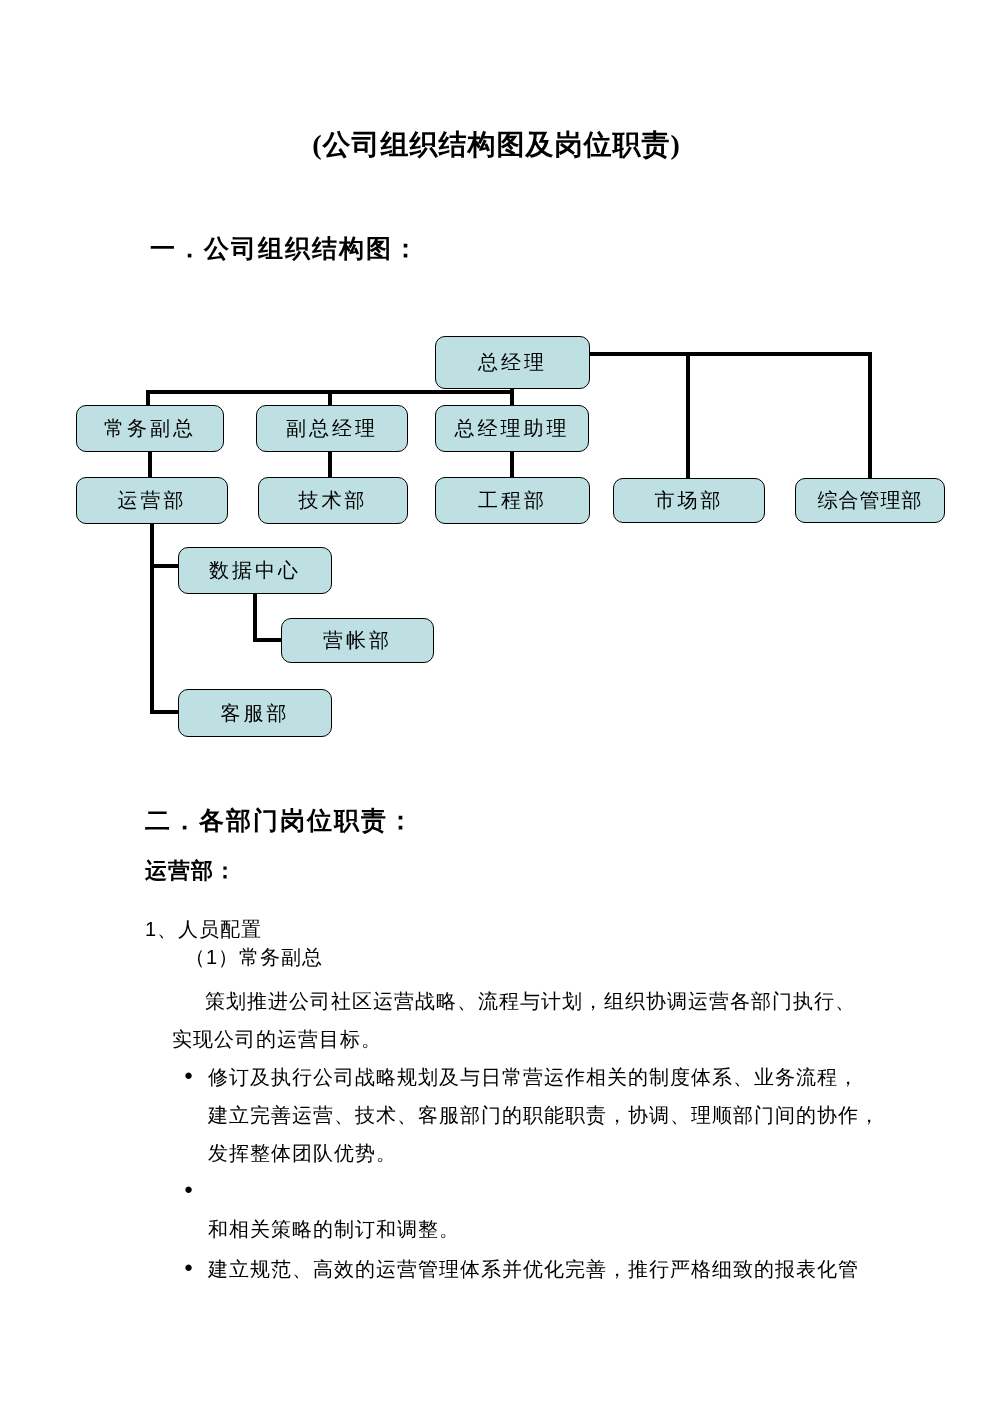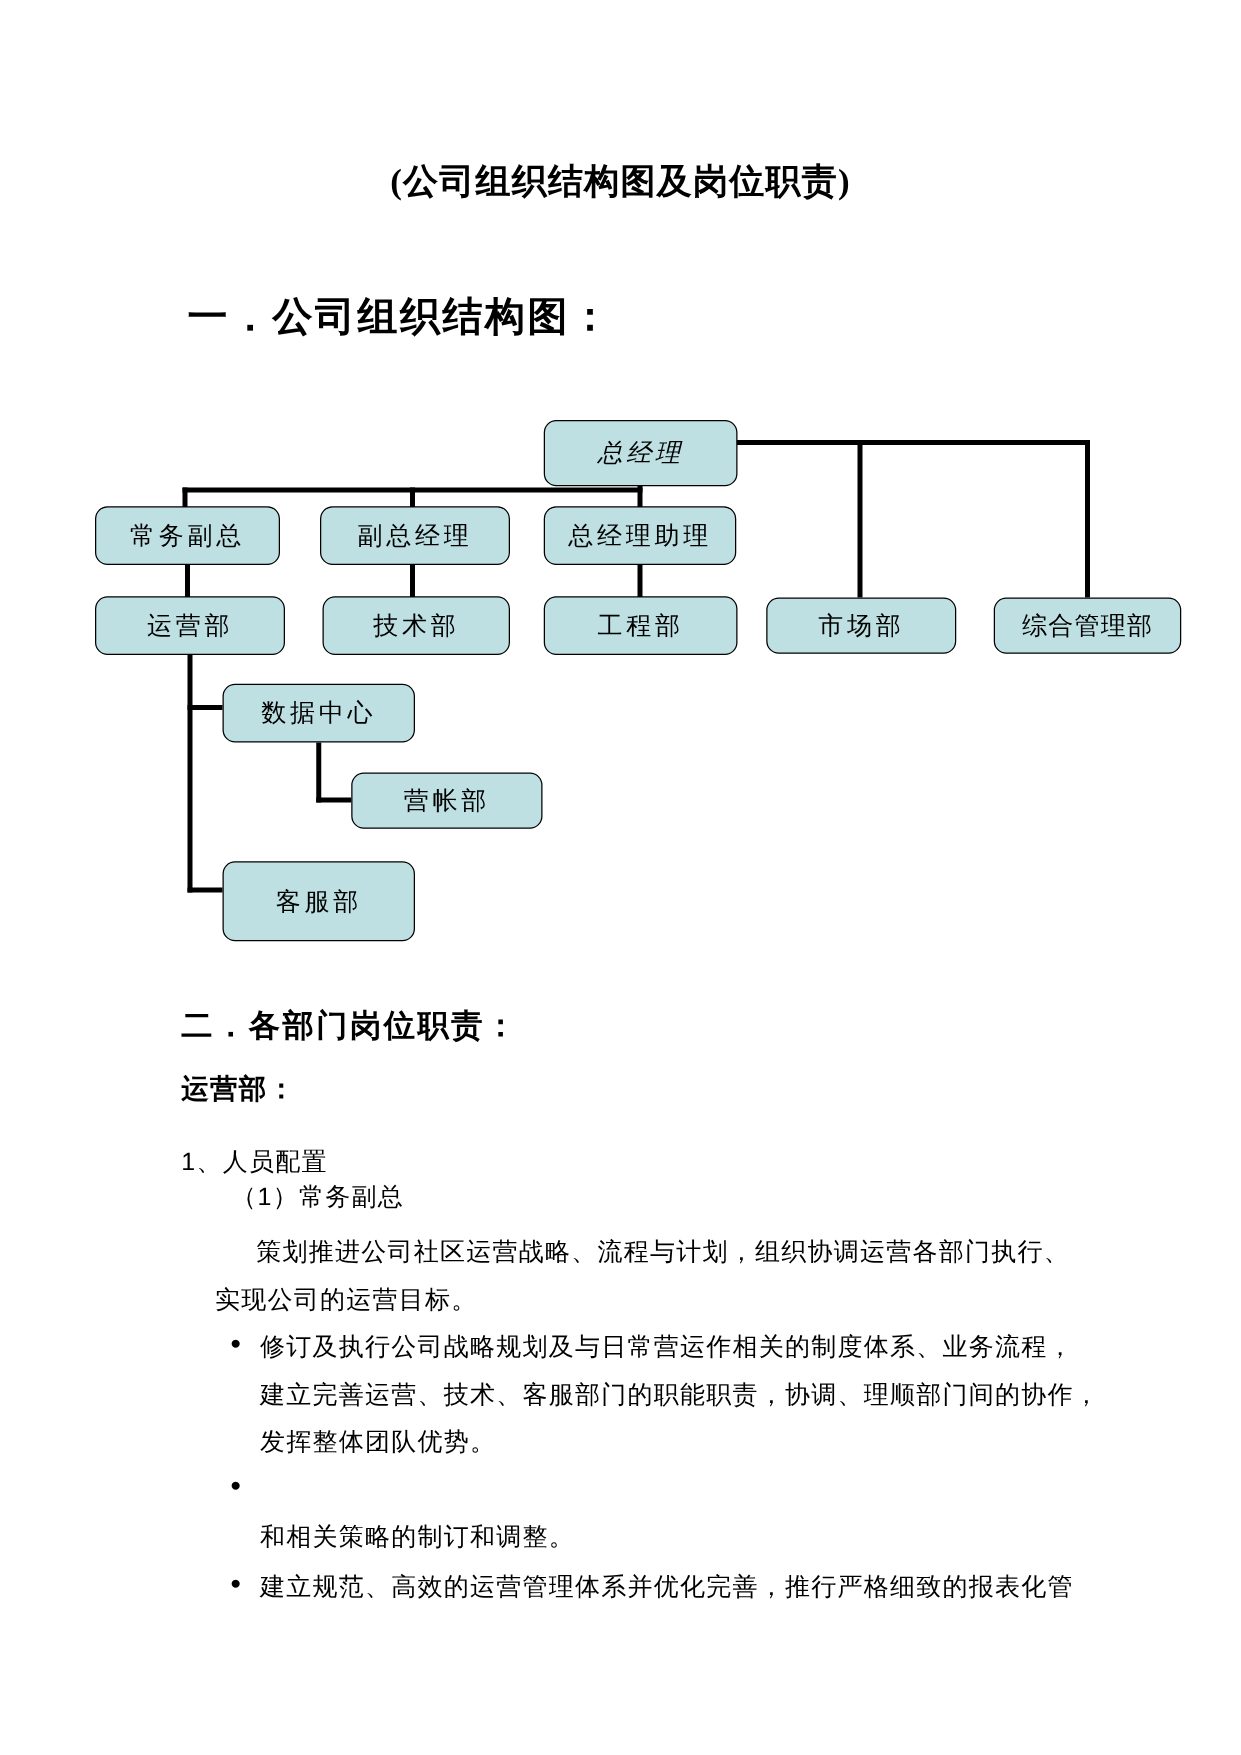--- a/index.html
+++ b/index.html
@@ -12,21 +12,21 @@
     overflow:hidden;
   }
   .doc-title{
     position:absolute;left:0;top:126px;width:993px;
     text-align:center;
     font-family:"Liberation Serif", serif;
     font-weight:bold;font-size:28px;letter-spacing:1px;
   }
   .h1{
     position:absolute;left:150px;top:232px;
-    font-weight:bold;font-size:32px;letter-spacing:2px;
+    font-weight:bold;font-size:25px;letter-spacing:2px;
   }
   .h2{
     position:absolute;left:145px;top:804px;
     font-weight:bold;font-size:25px;letter-spacing:2px;
   }
   .dept{
     position:absolute;left:145px;top:856px;
     font-weight:bold;font-size:22px;letter-spacing:1px;
   }
   .txt{
@@ -68,21 +68,21 @@
     <div class="line" style="left:328px;top:390px;width:4px;height:16px;"></div>
     <div class="line" style="left:148px;top:452px;width:4px;height:26px;"></div>
     <div class="line" style="left:328px;top:452px;width:4px;height:26px;"></div>
     <div class="line" style="left:510px;top:452px;width:4px;height:26px;"></div>
     <div class="line" style="left:150px;top:524px;width:4px;height:190px;"></div>
     <div class="line" style="left:150px;top:564px;width:28px;height:4px;"></div>
     <div class="line" style="left:150px;top:710px;width:28px;height:4px;"></div>
     <div class="line" style="left:253px;top:594px;width:4px;height:48px;"></div>
     <div class="line" style="left:253px;top:638px;width:28px;height:4px;"></div>
 
-    <div class="node" style="left:435px;top:336px;width:155px;height:53px;font-style:italic;">
+    <div class="node" style="left:435px;top:336px;width:155px;height:53px;">
       <span>总经理</span>
     </div>
     <div class="node" style="left:76px;top:405px;width:148px;height:47px;">
       <span>常务副总</span>
     </div>
     <div class="node" style="left:256px;top:405px;width:152px;height:47px;">
       <span>副总经理</span>
     </div>
     <div class="node" style="left:435px;top:405px;width:154px;height:47px;">
       <span>总经理助理</span>
@@ -101,21 +101,21 @@
     </div>
     <div class="node" style="left:795px;top:478px;width:150px;height:45px;letter-spacing:1px;">
       <span>综合管理部</span>
     </div>
     <div class="node" style="left:178px;top:547px;width:154px;height:47px;">
       <span>数据中心</span>
     </div>
     <div class="node" style="left:281px;top:618px;width:153px;height:45px;">
       <span>营帐部</span>
     </div>
-    <div class="node" style="left:178px;top:689px;width:154px;height:64px;font-family:Liberation Serif, serif;">
+    <div class="node" style="left:178px;top:689px;width:154px;height:48px;font-family:Liberation Serif, serif;">
       <span>客服部</span>
     </div>
   </div>
 
   <div class="h2">二．各部门岗位职责：</div>
   <div class="dept">运营部：</div>
 
   <div class="txt" style="left:145px;top:916px;">1、人员配置</div>
   <div class="txt" style="left:185px;top:944px;">（1）常务副总</div>
 

